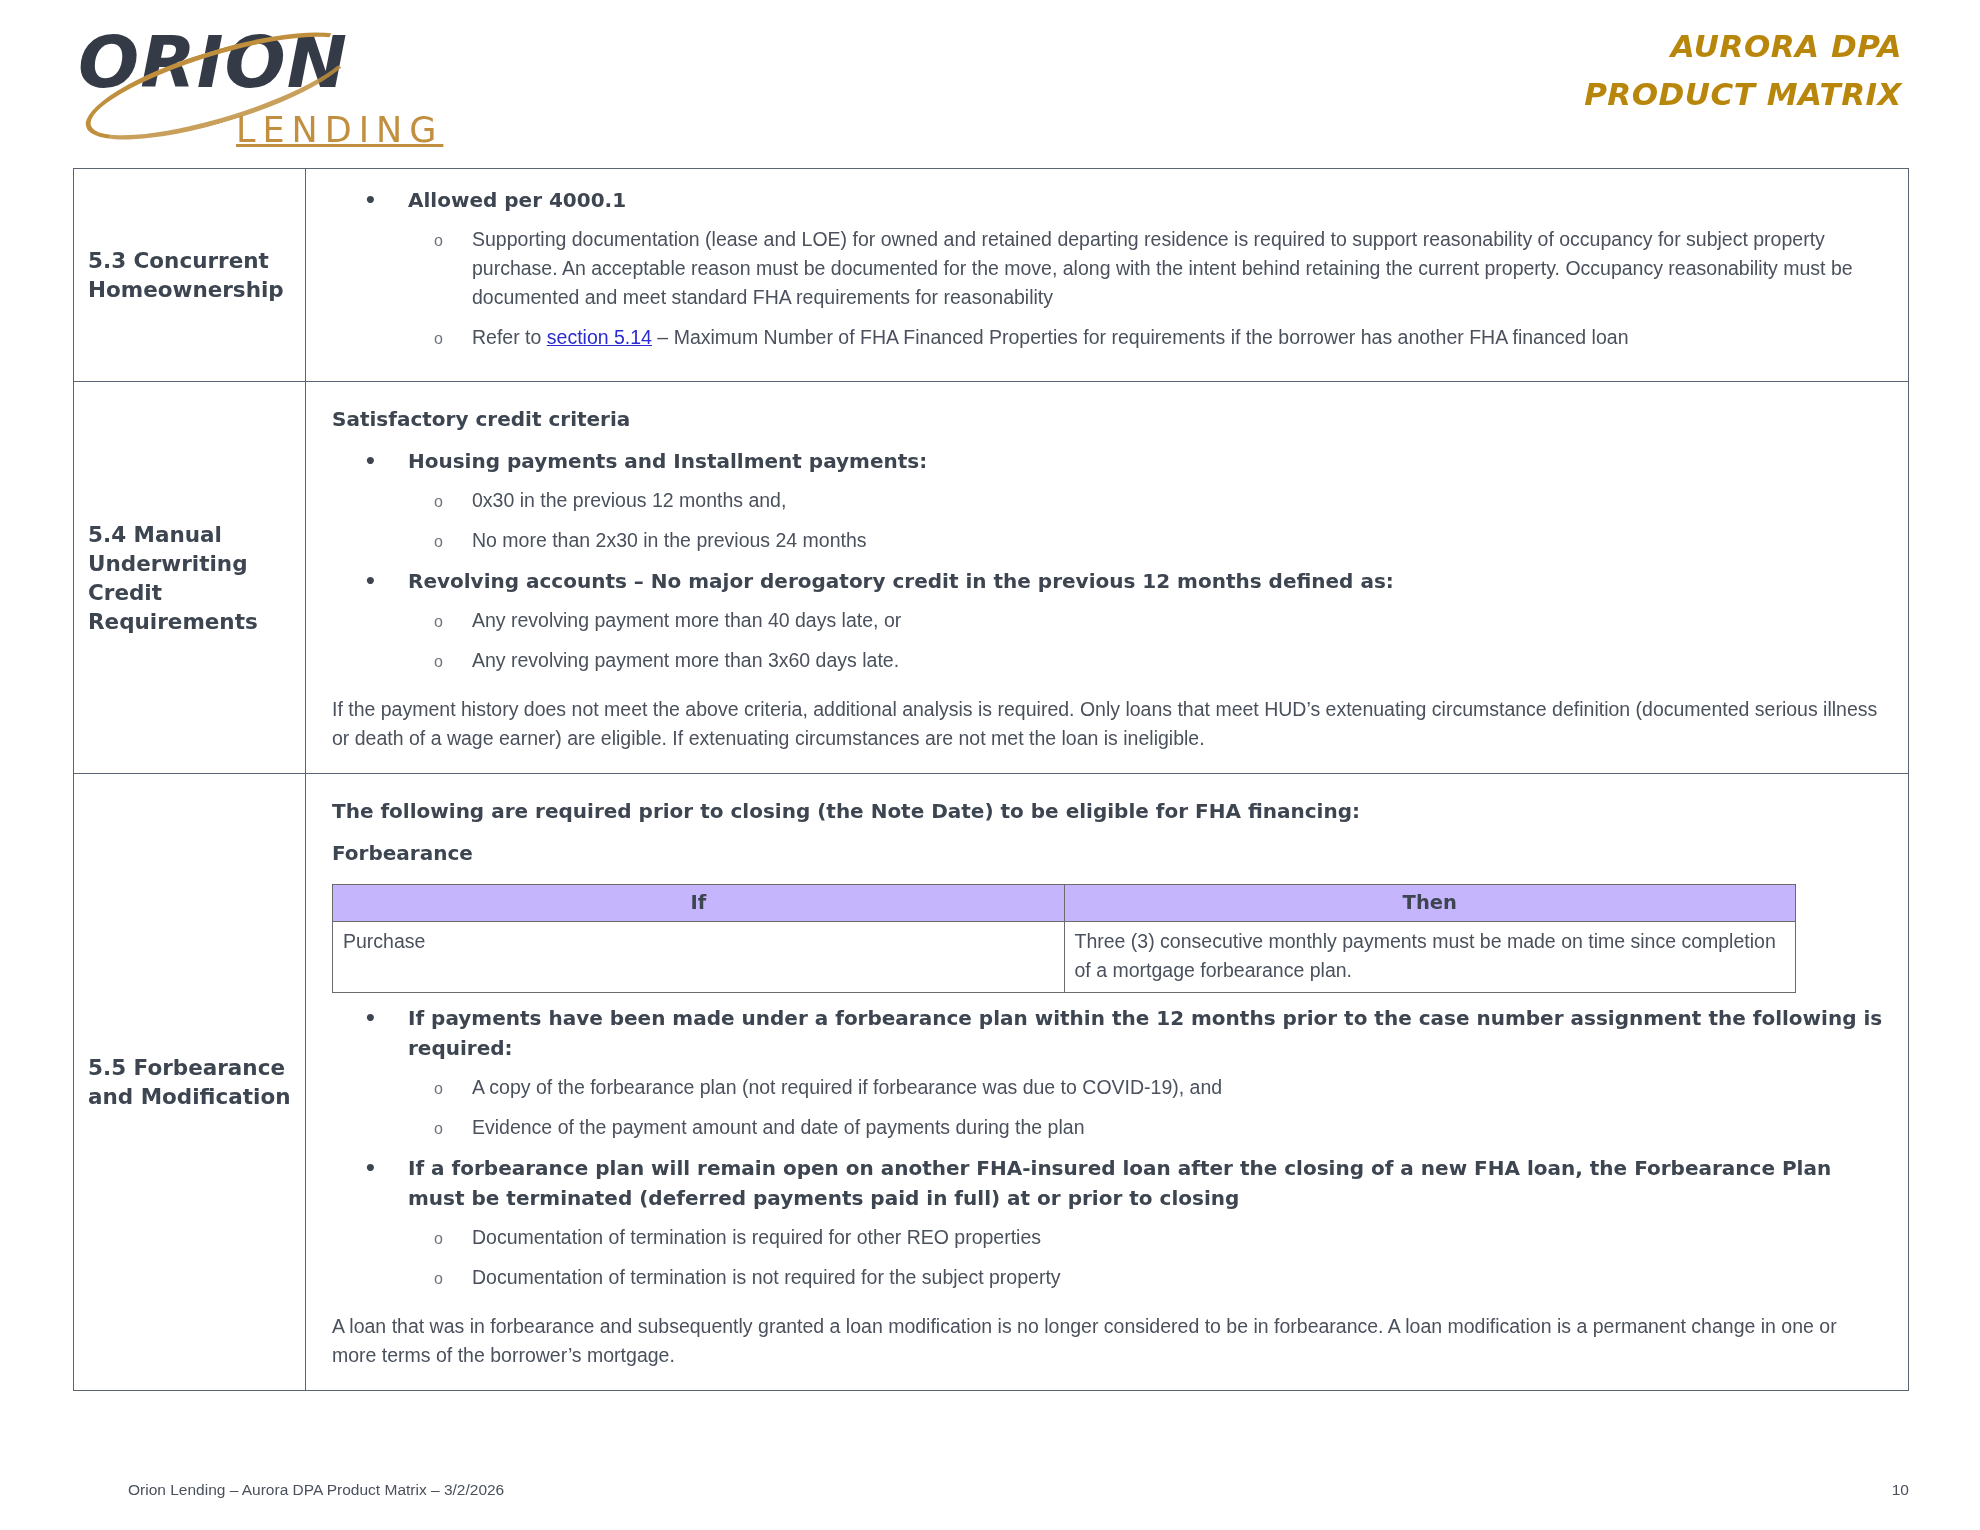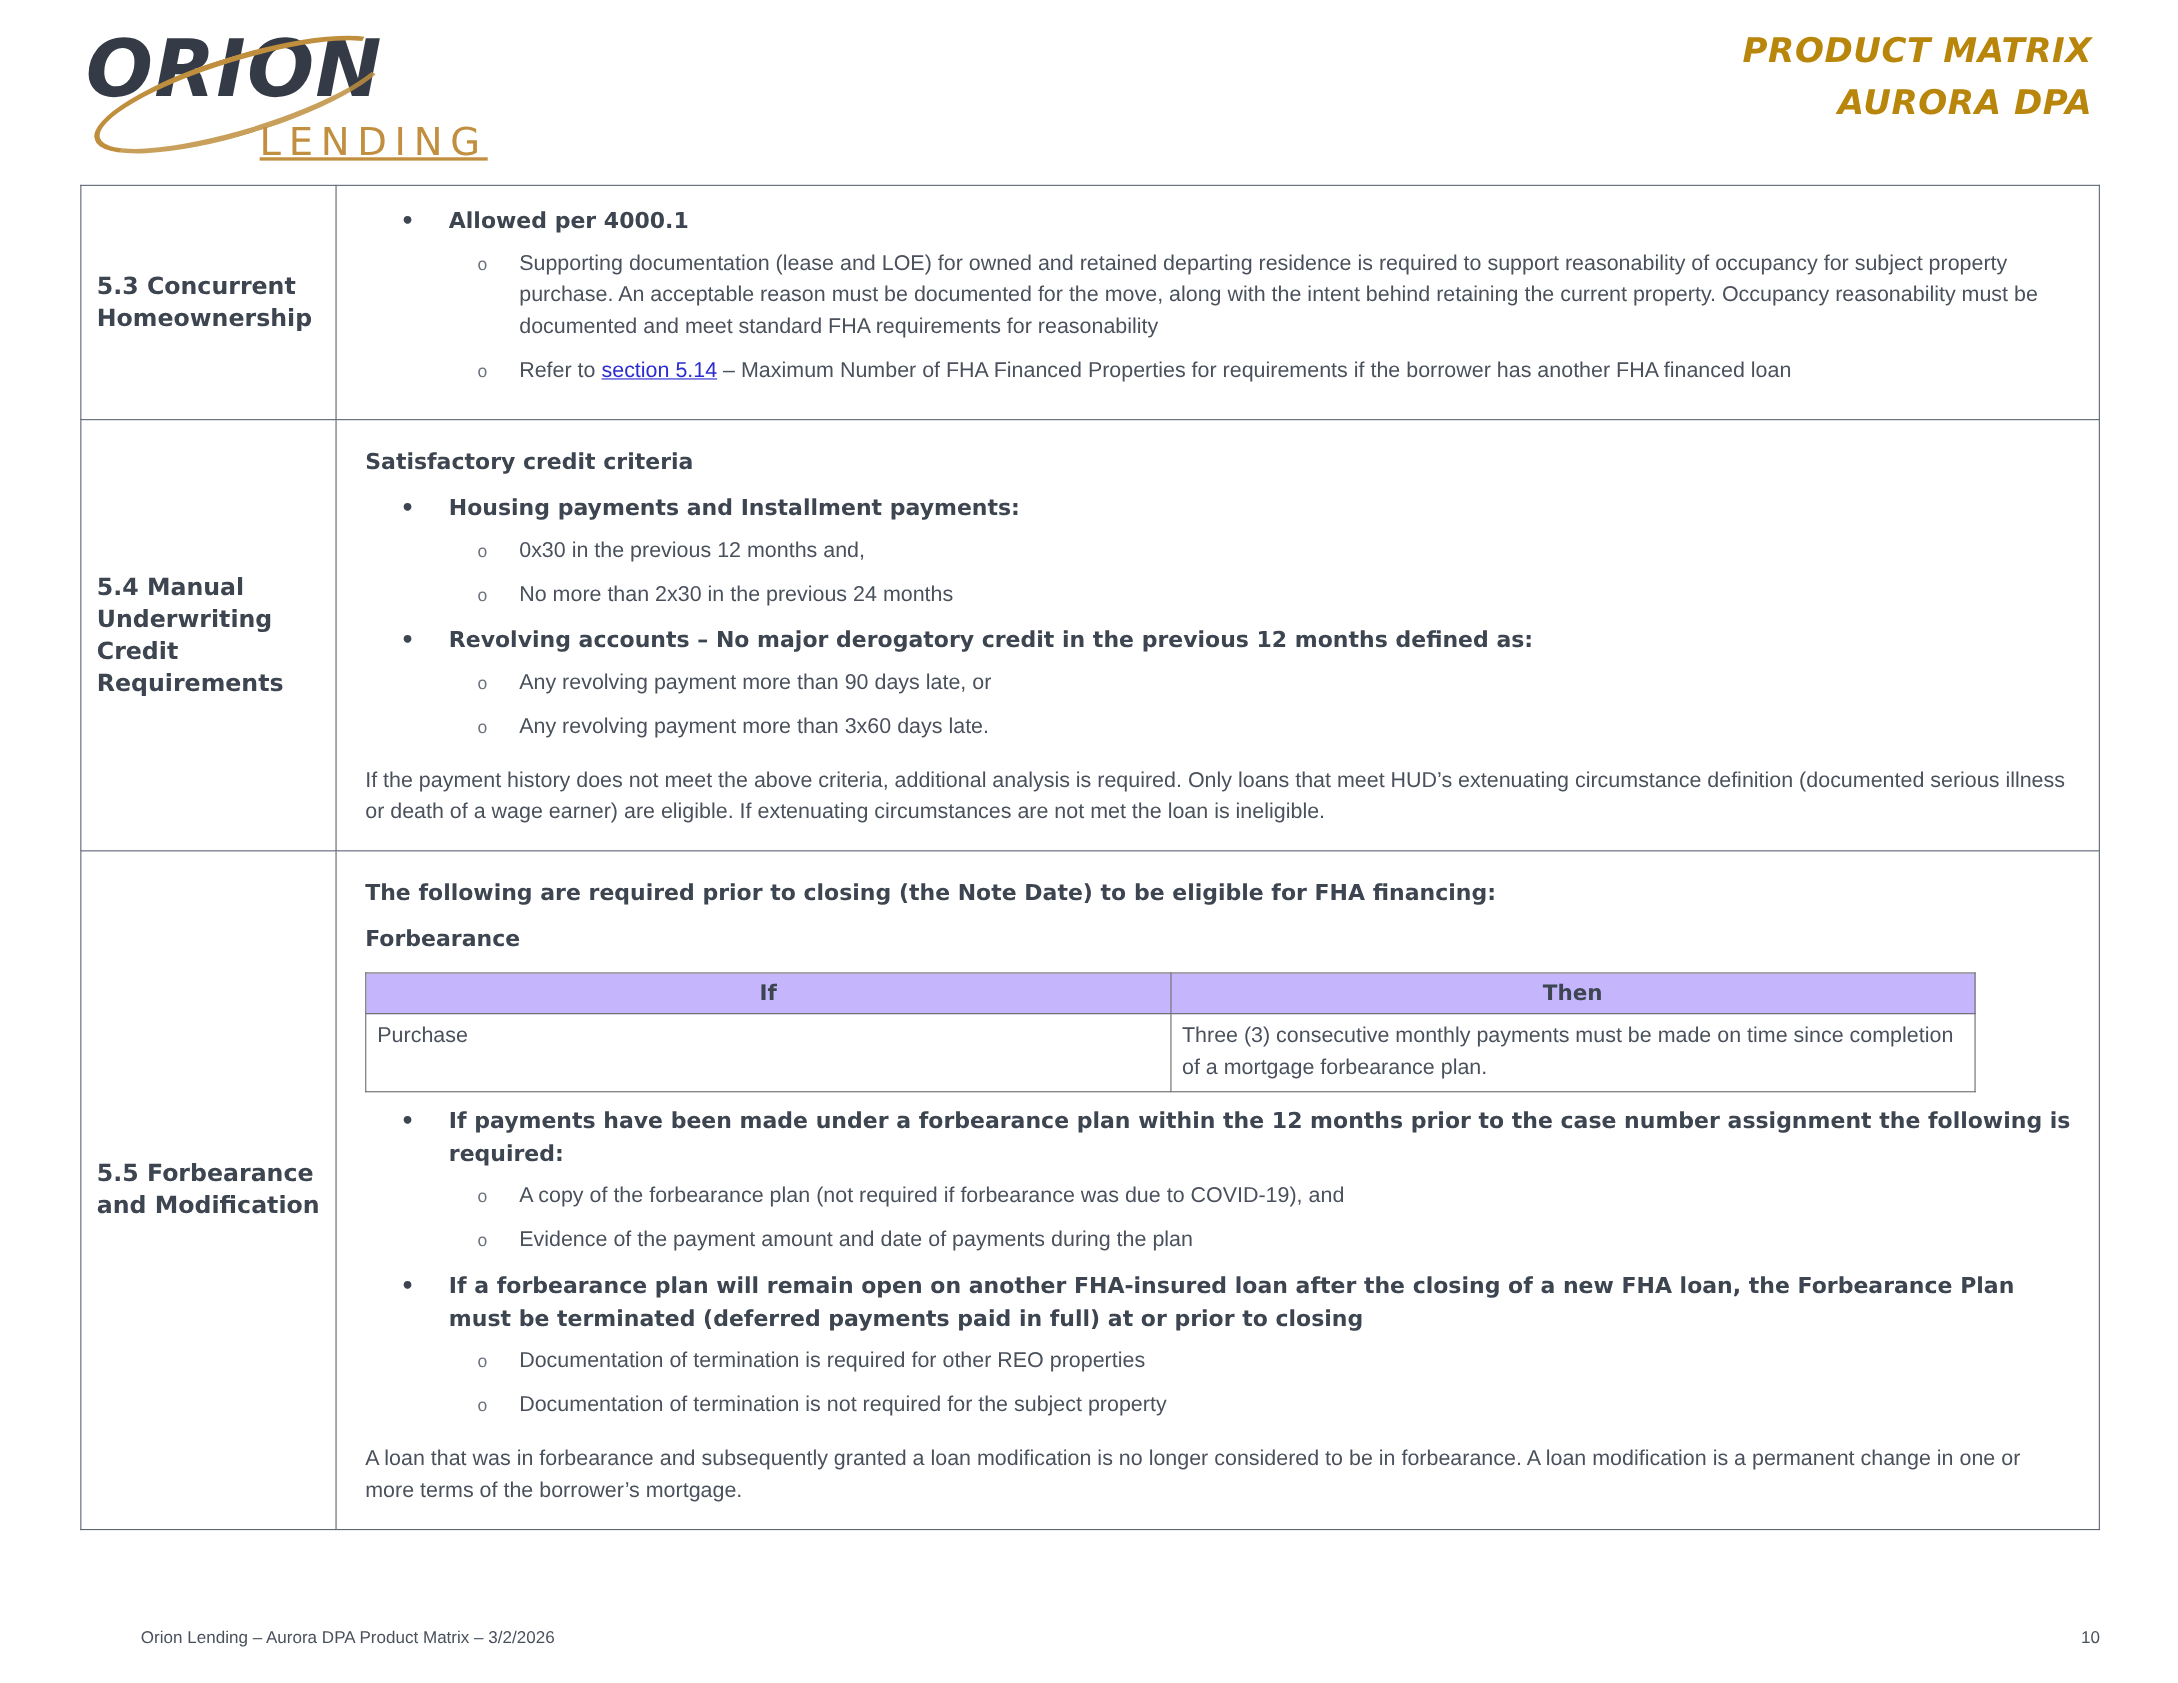--- a/index.html
+++ b/index.html
@@ -250,22 +250,22 @@
 
   <div class="logo-block">
     <div class="logo-orion-wrap">
       <div class="logo-orion">ORION</div>
       <div class="logo-ring"></div>
     </div>
     <div class="logo-lending">LENDING</div>
   </div>
 
   <div class="header-title">
+    <div>AURORA DPA</div>
     <div>PRODUCT MATRIX</div>
-    <div>AURORA DPA</div>
   </div>
 
 </div>
 
 <table class="matrix-table">
   <tbody>
 
     <tr>
       <td class="section-label">5.3 Concurrent Homeownership</td>
       <td class="section-body">
@@ -306,21 +306,21 @@
                 <span>No more than 2x30 in the previous 24 months</span>
               </li>
             </ul>
           </li>
           <li>
             <span class="bul">•</span>
             <span>Revolving accounts – No major derogatory credit in the previous 12 months defined as:</span>
             <ul class="l2">
               <li>
                 <span class="bul">o</span>
-                <span>Any revolving payment more than 90 days late, or</span>
+                <span>Any revolving payment more than 40 days late, or</span>
               </li>
               <li>
                 <span class="bul">o</span>
                 <span>Any revolving payment more than 3x60 days late.</span>
               </li>
             </ul>
           </li>
         </ul>
         <div class="para">If the payment history does not meet the above criteria, additional analysis is required. Only loans that meet HUD’s extenuating circumstance definition (documented serious illness or death of a wage earner) are eligible.  If extenuating circumstances are not met the loan is ineligible.</div>
       </td>

